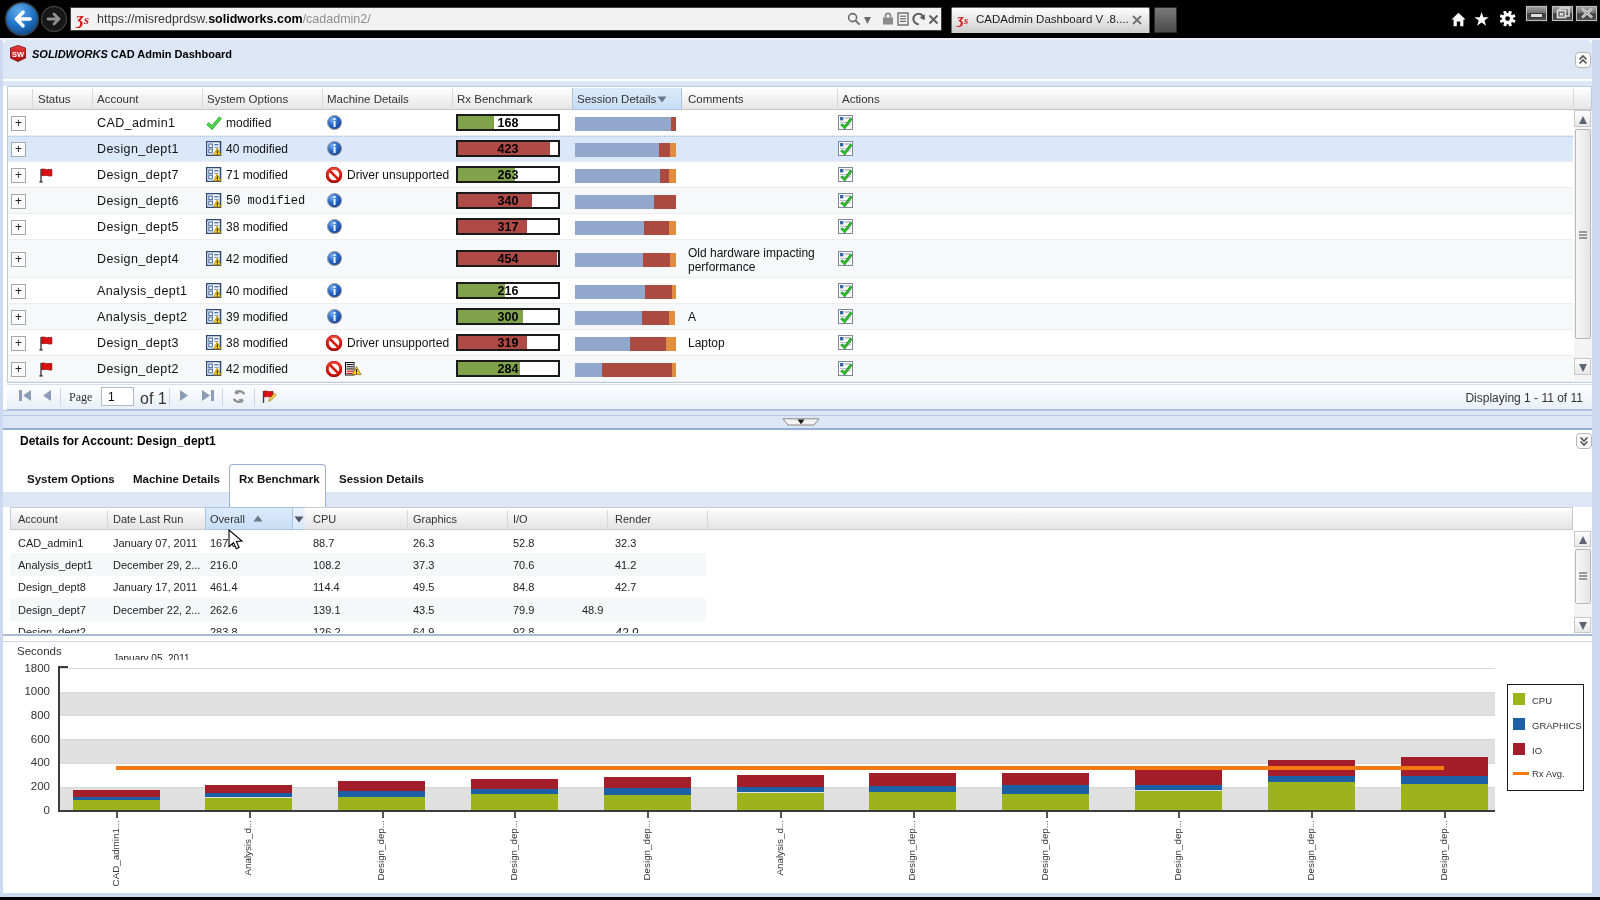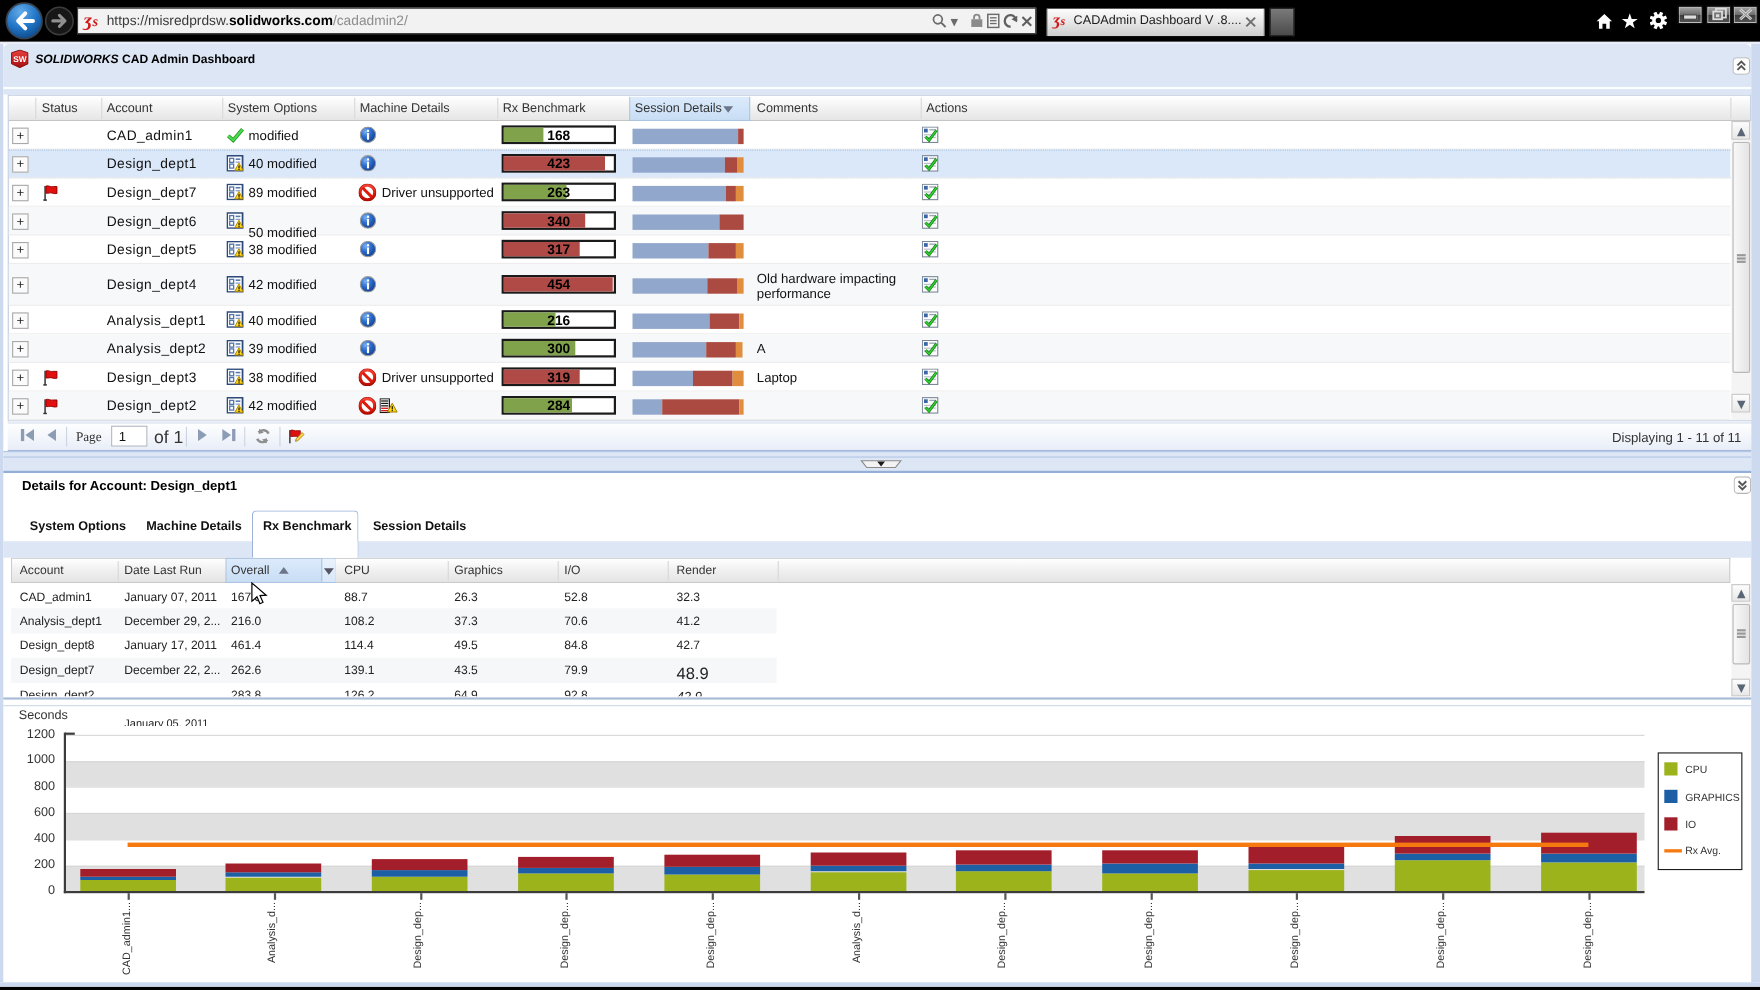--- a/index.html
+++ b/index.html
@@ -211,21 +211,21 @@
 <svg width="16" height="15" viewBox="0 0 16 15" style="position:absolute;left:206px;top:167.0px;">
       <rect x="0.5" y="0.5" width="14" height="14" fill="#fff" stroke="#2d4a7a" stroke-width="1.6"></rect>
       <rect x="2.8" y="3" width="3.6" height="3.6" fill="none" stroke="#5577aa" stroke-width="1.2"></rect>
       <rect x="2.8" y="8.2" width="3.6" height="3.6" fill="none" stroke="#5577aa" stroke-width="1.2"></rect>
       <rect x="8.2" y="3" width="4.3" height="1.4" fill="#5577aa"></rect>
       <rect x="8.2" y="5.8" width="4.3" height="1.2" fill="#8aa3c4"></rect>
       <path d="M7.5 13.8 L11.2 7.2 L14.9 13.8 Z" fill="#ffd817" stroke="#b58a00" stroke-width="0.9"></path>
       <rect x="10.8" y="9.4" width="1" height="2.6" fill="#000"></rect>
       <rect x="10.8" y="12.5" width="1" height="1" fill="#000"></rect>
     </svg>
-<div style="position:absolute;left:226px;top:168px;font-size:12px;color:#111;white-space:nowrap;">89 modified</div>
+<div style="position:absolute;left:226px;top:168px;font-size:12px;color:#111;white-space:nowrap;">71 modified</div>
 <svg width="16" height="16" viewBox="0 0 16 16" style="position:absolute;left:326px;top:167.0px;">
       <defs>
         <linearGradient id="ng" x1="0" y1="0" x2="0" y2="1">
           <stop offset="0%" stop-color="#f4473a"></stop>
           <stop offset="55%" stop-color="#dd1a0c"></stop>
           <stop offset="100%" stop-color="#b90f03"></stop>
         </linearGradient>
       </defs>
       <circle cx="8" cy="8" r="6.7" fill="#fff" stroke="url(#ng)" stroke-width="2.9"></circle>
       <rect x="1.8" y="6.7" width="12.4" height="2.7" fill="#dd1a0c" transform="rotate(45 8 8)"></rect>
@@ -254,21 +254,21 @@
 <svg width="16" height="15" viewBox="0 0 16 15" style="position:absolute;left:206px;top:193.0px;">
       <rect x="0.5" y="0.5" width="14" height="14" fill="#fff" stroke="#2d4a7a" stroke-width="1.6"></rect>
       <rect x="2.8" y="3" width="3.6" height="3.6" fill="none" stroke="#5577aa" stroke-width="1.2"></rect>
       <rect x="2.8" y="8.2" width="3.6" height="3.6" fill="none" stroke="#5577aa" stroke-width="1.2"></rect>
       <rect x="8.2" y="3" width="4.3" height="1.4" fill="#5577aa"></rect>
       <rect x="8.2" y="5.8" width="4.3" height="1.2" fill="#8aa3c4"></rect>
       <path d="M7.5 13.8 L11.2 7.2 L14.9 13.8 Z" fill="#ffd817" stroke="#b58a00" stroke-width="0.9"></path>
       <rect x="10.8" y="9.4" width="1" height="2.6" fill="#000"></rect>
       <rect x="10.8" y="12.5" width="1" height="1" fill="#000"></rect>
     </svg>
-<div style="position:absolute;left:226px;top:204px;font-size:12px;color:#111;white-space:nowrap;">50 modified</div>
+<div style="position:absolute;left:226px;top:194px;font-size:12px;color:#111;white-space:nowrap;font-family:Liberation Mono, monospace;">50 modified</div>
 <svg width="15" height="15" viewBox="0 0 15 15" style="position:absolute;left:327px;top:193.0px;">
       <defs>
         <radialGradient id="ig" cx="35%" cy="30%" r="75%">
           <stop offset="0%" stop-color="#7fb2ef"></stop>
           <stop offset="45%" stop-color="#2e6fd0"></stop>
           <stop offset="100%" stop-color="#123f8e"></stop>
         </radialGradient>
       </defs>
       <circle cx="7.5" cy="7.5" r="7" fill="url(#ig)" stroke="#9a9a9a" stroke-width="1"></circle>
       <rect x="6.6" y="3" width="1.9" height="2" fill="#fff"></rect>
@@ -671,21 +671,21 @@
 <div style="position:absolute;left:413px;top:581.3px;font-size:11px;color:#222;white-space:nowrap;">49.5</div>
 <div style="position:absolute;left:513px;top:581.3px;font-size:11px;color:#222;white-space:nowrap;">84.8</div>
 <div style="position:absolute;left:615px;top:581.3px;font-size:11px;color:#222;white-space:nowrap;">42.7</div>
 <div style="position:absolute;left:10px;top:598.2px;width:696px;height:22.4px;background:#f6f7f8;"></div>
 <div style="position:absolute;left:18px;top:603.7px;font-size:11px;color:#222;white-space:nowrap;">Design_dept7</div>
 <div style="position:absolute;left:113px;top:603.7px;font-size:11px;color:#222;white-space:nowrap;">December 22, 2...</div>
 <div style="position:absolute;left:210px;top:603.7px;font-size:11px;color:#222;white-space:nowrap;">262.6</div>
 <div style="position:absolute;left:313px;top:603.7px;font-size:11px;color:#222;white-space:nowrap;">139.1</div>
 <div style="position:absolute;left:413px;top:603.7px;font-size:11px;color:#222;white-space:nowrap;">43.5</div>
 <div style="position:absolute;left:513px;top:603.7px;font-size:11px;color:#222;white-space:nowrap;">79.9</div>
-<div style="position:absolute;left:615px;top:603.7px;font-size:15px;color:#222;white-space:nowrap;">48.9</div>
+<div style="position:absolute;left:582px;top:603.7px;font-size:11px;color:#222;white-space:nowrap;">48.9</div>
 <div style="position:absolute;left:18px;top:626.1px;font-size:11px;color:#222;white-space:nowrap;overflow:hidden;height:7.4px;">Design_dept2</div>
 <div style="position:absolute;left:113px;top:653px;font-size:10px;color:#222;white-space:nowrap;overflow:hidden;height:7.4px;">January 05, 2011</div>
 <div style="position:absolute;left:210px;top:626.1px;font-size:11px;color:#222;white-space:nowrap;overflow:hidden;height:7.4px;">283.8</div>
 <div style="position:absolute;left:313px;top:626.1px;font-size:11px;color:#222;white-space:nowrap;overflow:hidden;height:7.4px;">126.2</div>
 <div style="position:absolute;left:413px;top:626.1px;font-size:11px;color:#222;white-space:nowrap;overflow:hidden;height:7.4px;">64.9</div>
 <div style="position:absolute;left:513px;top:626.1px;font-size:11px;color:#222;white-space:nowrap;overflow:hidden;height:7.4px;">92.8</div>
 <div style="position:absolute;left:615px;top:626.1px;font-size:12px;color:#222;white-space:nowrap;overflow:hidden;height:7.4px;font-style:italic;">42.9</div>
 <div style="position:absolute;left:1574px;top:531px;width:18px;height:102px;background:#f4f4f4;"></div>
 <div style="position:absolute;left:1574px;top:531px;width:17px;height:16px;background:linear-gradient(#fdfdfd,#e8e8e8);border:1px solid #c8c8c8;"></div>
 <svg width="8" height="8" viewBox="0 0 8 8" style="position:absolute;left:1579px;top:536px;">
@@ -711,21 +711,21 @@
 <div style="position:absolute;left:59px;top:739.2px;width:1436px;height:1px;background:#d6d6d6;"></div>
 <div style="position:absolute;left:59px;top:715.4px;width:1436px;height:1px;background:#d6d6d6;"></div>
 <div style="position:absolute;left:59px;top:691.7px;width:1436px;height:1px;background:#d6d6d6;"></div>
 <div style="position:absolute;left:59px;top:668.0px;width:1436px;height:1px;background:#d6d6d6;"></div>
 <div style="position:absolute;left:10px;top:803.8px;width:40px;text-align:right;font-size:11.5px;color:#333;">0</div>
 <div style="position:absolute;left:10px;top:780.1px;width:40px;text-align:right;font-size:11.5px;color:#333;">200</div>
 <div style="position:absolute;left:10px;top:756.4px;width:40px;text-align:right;font-size:11.5px;color:#333;">400</div>
 <div style="position:absolute;left:10px;top:732.7px;width:40px;text-align:right;font-size:11.5px;color:#333;">600</div>
 <div style="position:absolute;left:10px;top:708.9px;width:40px;text-align:right;font-size:11.5px;color:#333;">800</div>
 <div style="position:absolute;left:10px;top:685.2px;width:40px;text-align:right;font-size:11.5px;color:#333;">1000</div>
-<div style="position:absolute;left:10px;top:661.5px;width:40px;text-align:right;font-size:11.5px;color:#333;">1200</div>
+<div style="position:absolute;left:10px;top:661.5px;width:40px;text-align:right;font-size:11.5px;color:#333;">1800</div>
 <div style="position:absolute;left:57.5px;top:666.0px;width:2px;height:146.3px;background:#3c3c3c;"></div>
 <div style="position:absolute;left:59px;top:666.0px;width:9px;height:2px;background:#3c3c3c;"></div>
 <div style="position:absolute;left:57.5px;top:810.3px;width:1437.5px;height:2px;background:#3c3c3c;"></div>
 <div style="position:absolute;left:72.5px;top:799.8px;width:87px;height:10.5px;background:#9cb31c;"></div>
 <div style="position:absolute;left:72.5px;top:796.7px;width:87px;height:3.1px;background:#1c5fa5;"></div>
 <div style="position:absolute;left:72.5px;top:790.4px;width:87px;height:6.3px;background:#a31e2b;"></div>
 <div style="position:absolute;left:116px;top:812px;width:1.5px;height:6px;background:#555;"></div>
 <div style="position:absolute;left:40px;top:820px;width:70px;text-align:right;font-size:9.8px;color:#333;white-space:nowrap;transform:rotate(-90deg);transform-origin:100% 0;">CAD_admin1...</div>
 <div style="position:absolute;left:205.3px;top:797.5px;width:87px;height:12.8px;background:#9cb31c;"></div>
 <div style="position:absolute;left:205.3px;top:793.0px;width:87px;height:4.4px;background:#1c5fa5;"></div>

